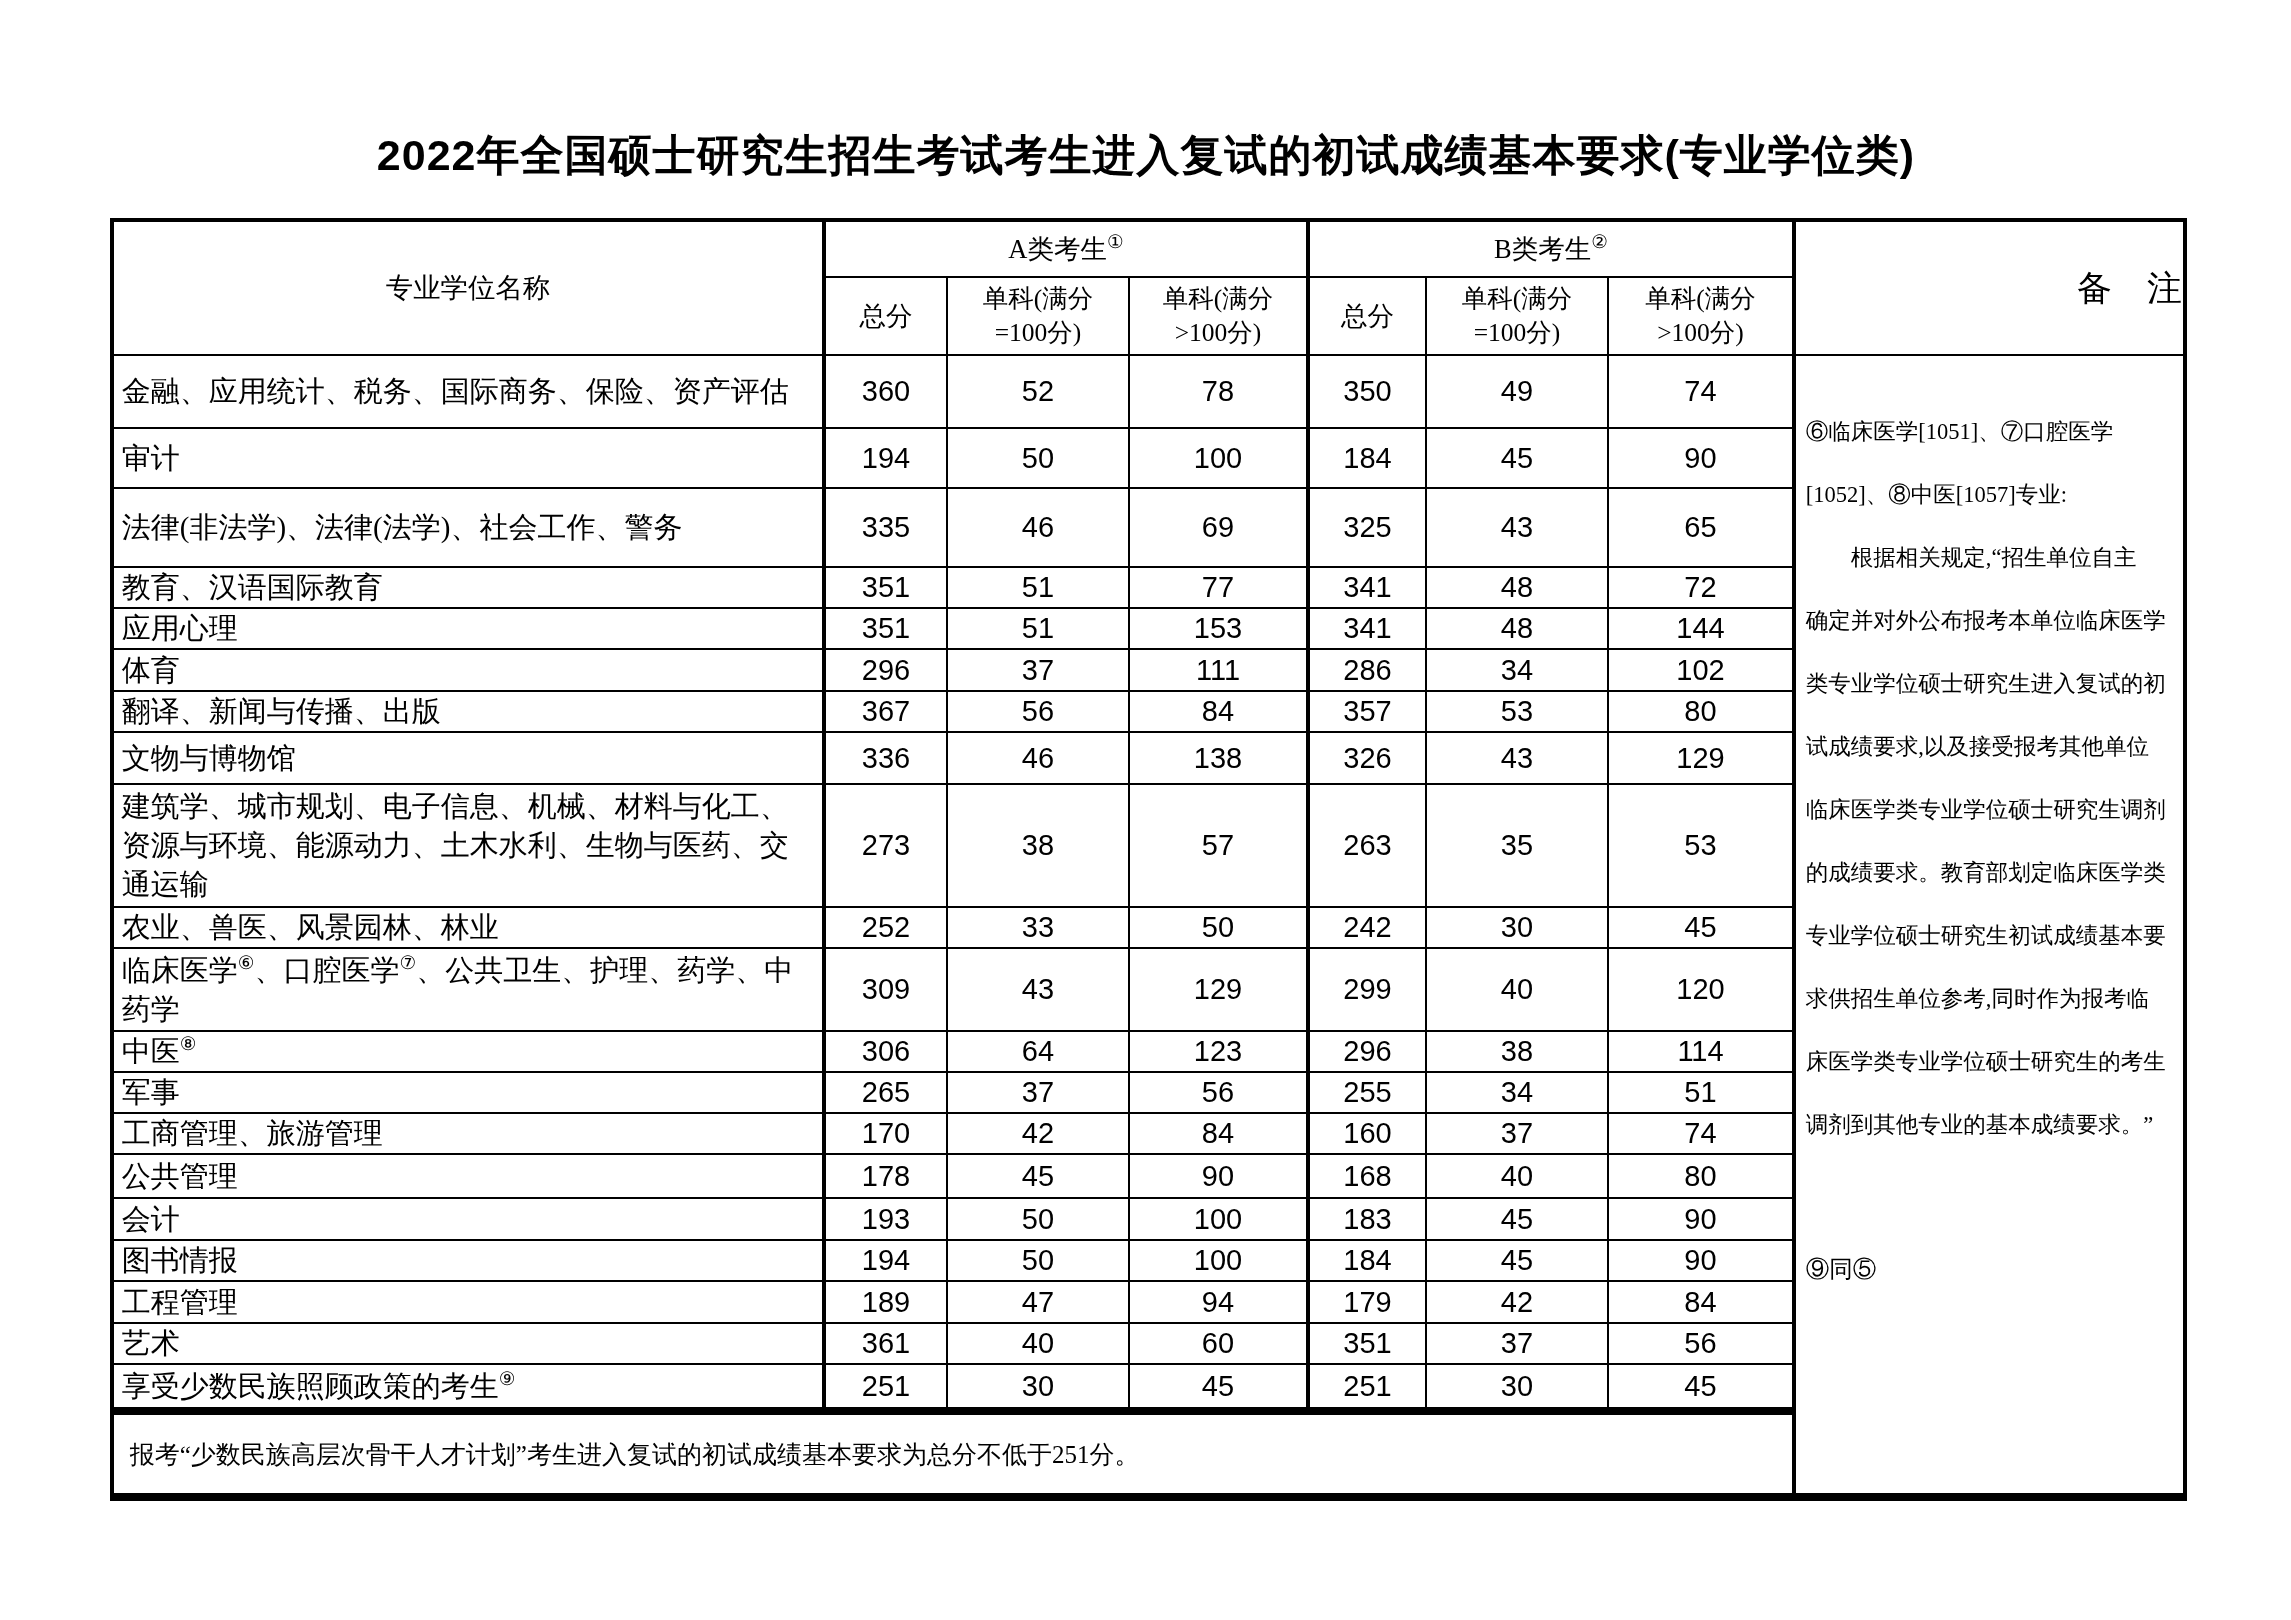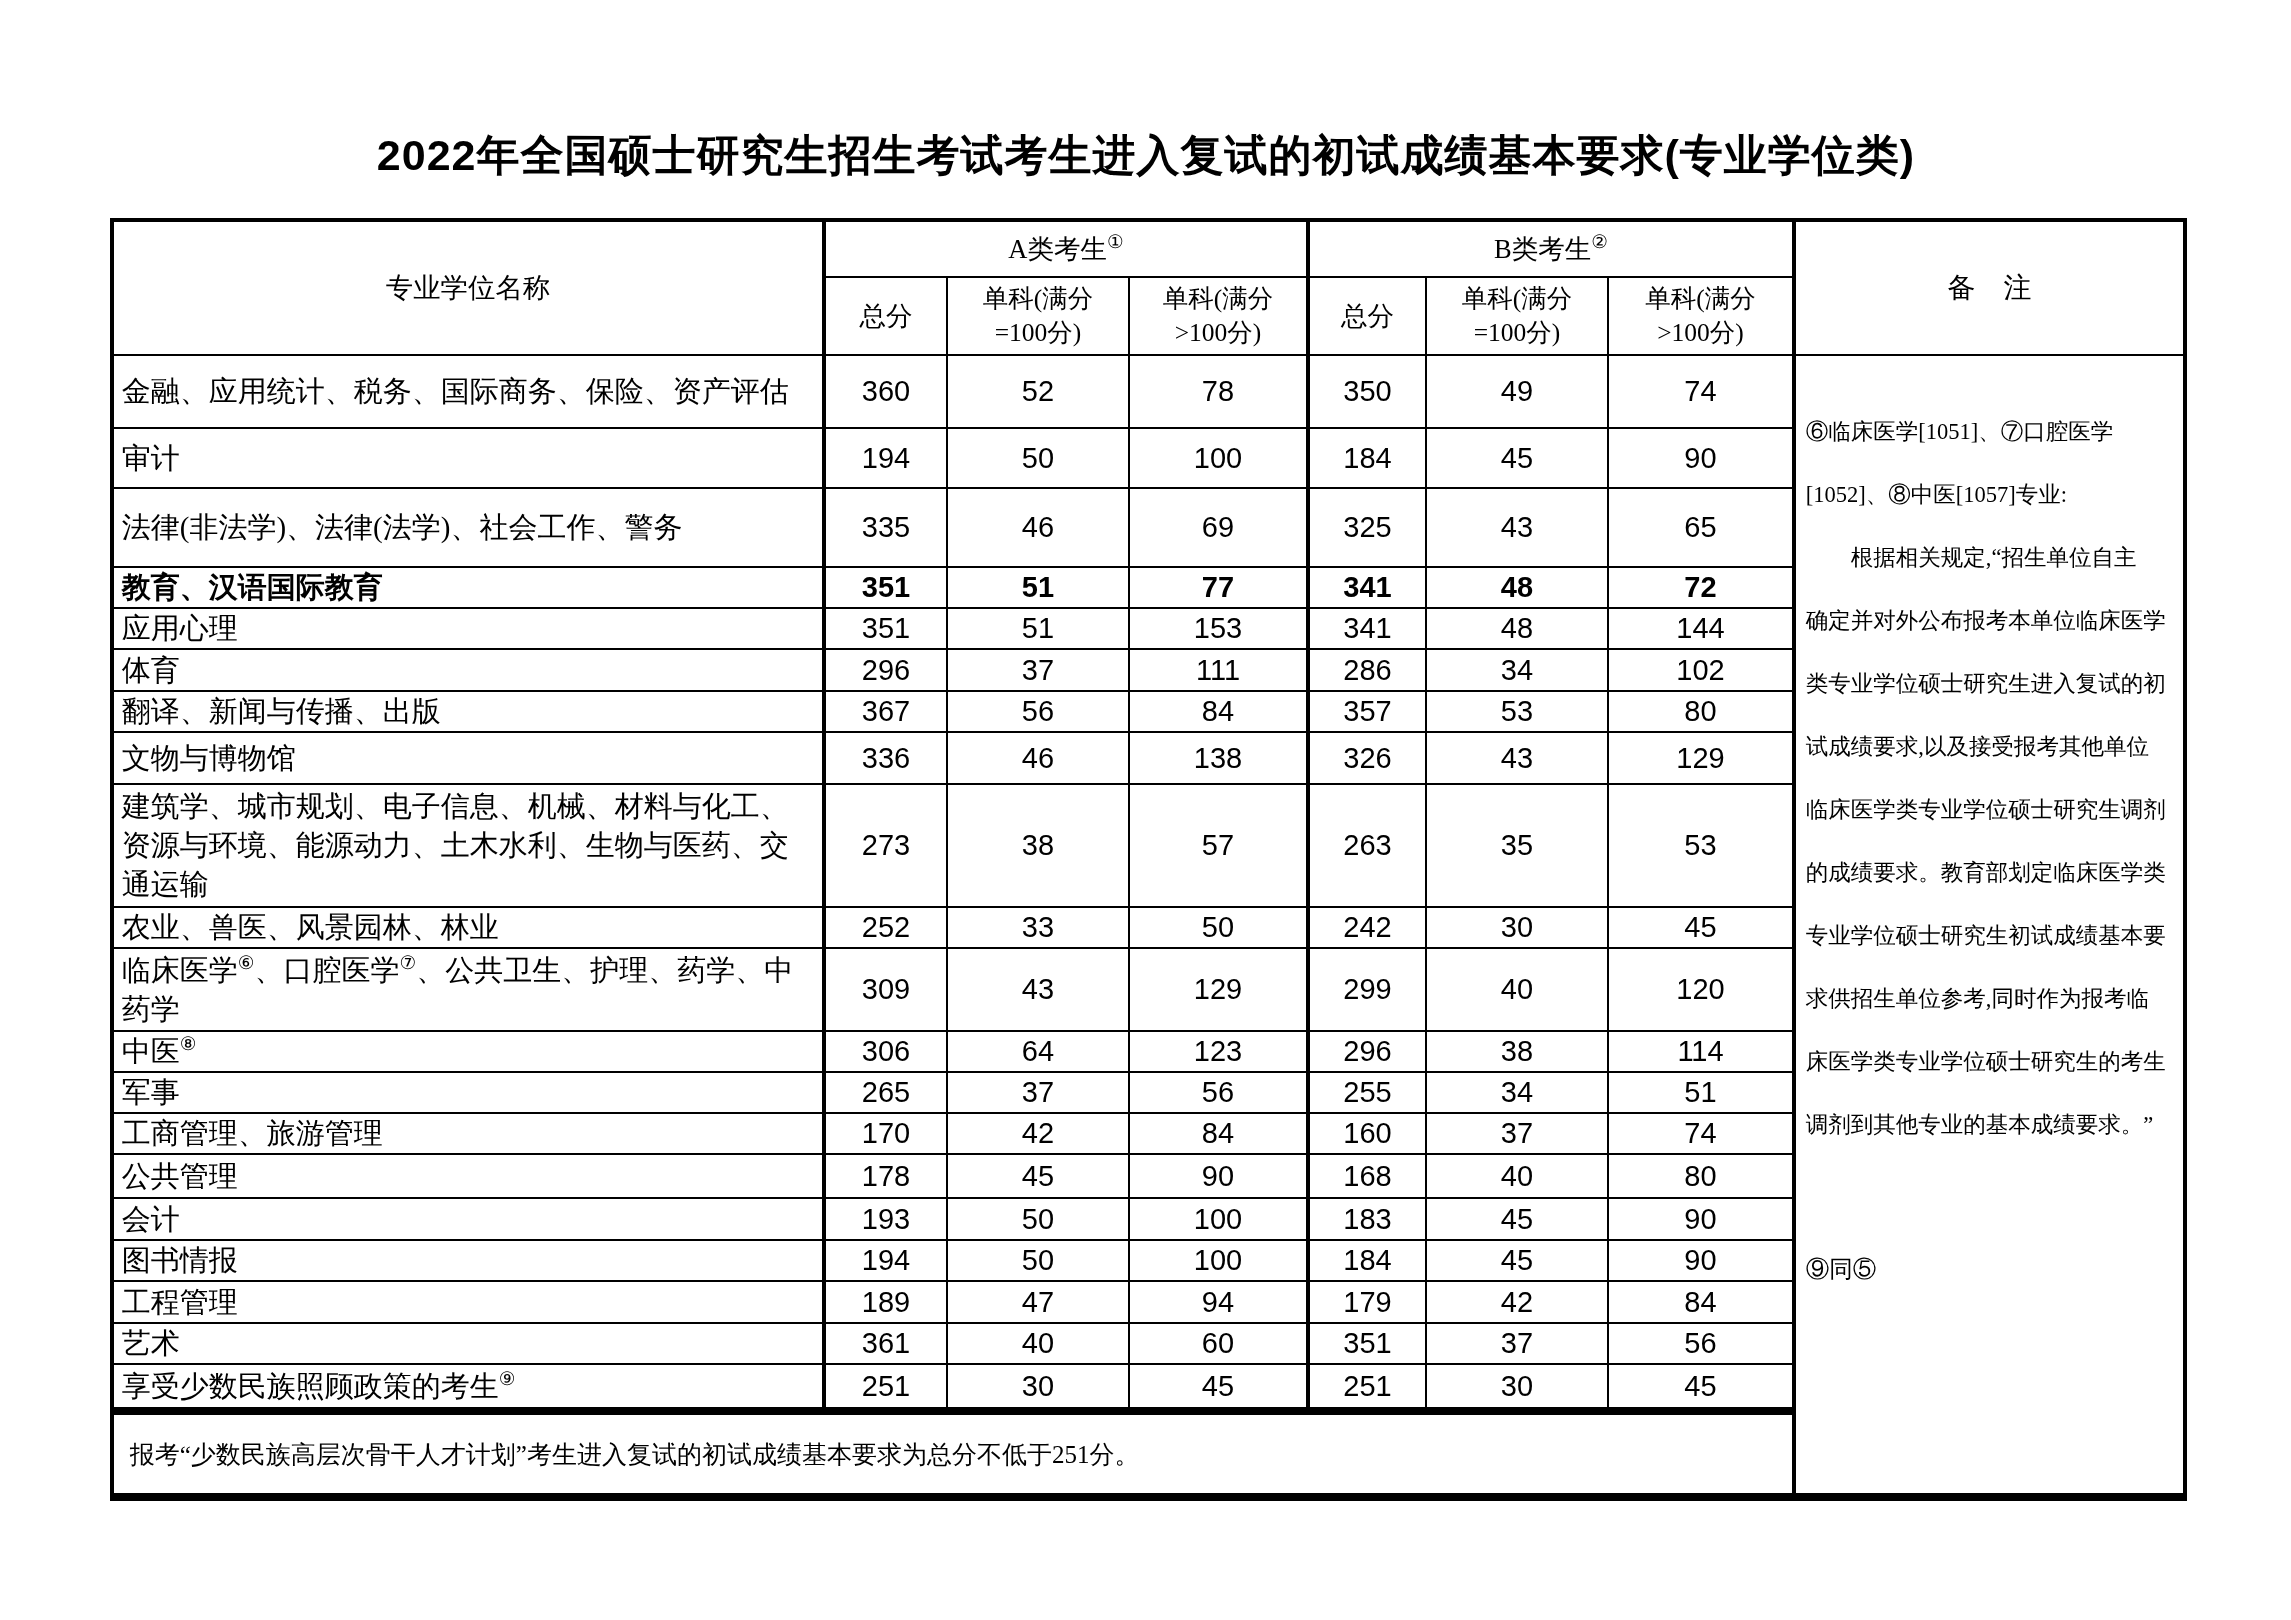--- a/index.html
+++ b/index.html
@@ -25,27 +25,27 @@
     vertical-align:middle;
     overflow:hidden;
   }
   .bL4{border-left-width:4.9px !important;}
   thead tr:nth-child(1){height:57px;}
   thead tr:nth-child(2){height:78px;}
   thead th{font-weight:normal;text-align:center;font-size:26.5px;}
   th.h-name{font-size:27.4px;}
   th.h-sub{font-size:25.5px;line-height:34px;padding:0 16px;}
   th.h-sub span{display:block;}
-  th.h-remark{font-size:28px;}
+  th.h-remark{font-size:35px;text-align:right;}
   sup{font-size:18.6px;vertical-align:super;line-height:0;}
   
   tbody tr:nth-child(1){height:73px;}
   tbody tr:nth-child(2){height:60px;}
   tbody tr:nth-child(3){height:79px;}
-  tbody tr:nth-child(4){height:29px;font-weight:bold;}
+  tbody tr:nth-child(4){height:29px;}
   tbody tr:nth-child(5){height:41px;}
   tbody tr:nth-child(6){height:42px;}
   tbody tr:nth-child(7){height:39px;}
   tbody tr:nth-child(8){height:52px;}
   tbody tr:nth-child(9){height:123px;}
   tbody tr:nth-child(10){height:41px;}
   tbody tr:nth-child(11){height:83px;}
   tbody tr:nth-child(12){height:36px;}
   tbody tr:nth-child(13){height:41px;}
   tbody tr:nth-child(14){height:39px;}

